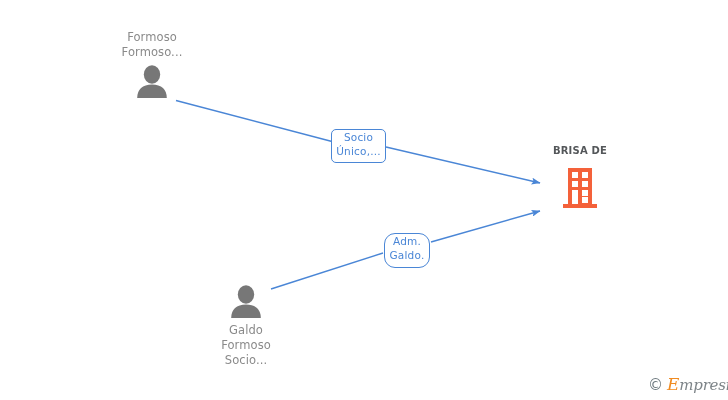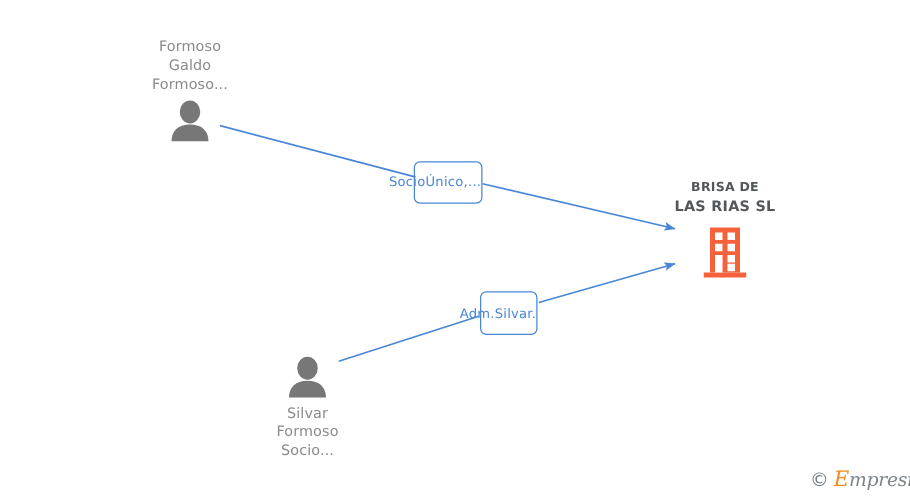--- a/index.html
+++ b/index.html
@@ -77,37 +77,38 @@
     position: absolute;
     box-sizing: border-box;
     background: #ffffff;
     border: 1.4px solid #4a86d6;
     border-radius: 5px;
     color: #4a86d6;
     font-size: 10.5px;
     line-height: 14px;
     text-align: center;
     display: flex;
-    flex-direction: row;
-    justify-content: flex-end;
+    flex-direction: column;
+    justify-content: flex-start;
     align-items: center;
     letter-spacing: 0.2px;
     white-space: nowrap;
   }
   #rel-label-socio {
     left: 331px;
     top: 129px;
     width: 55px;
     height: 34px;
   }
   #rel-label-adm {
     left: 384px;
     top: 233px;
     width: 46px;
     height: 35px;
+    border-radius: 11px;
   }
 
   
   #watermark {
     position: absolute;
     left: 648px;
     top: 377px;
     display: flex;
     align-items: center;
     gap: 4px;
@@ -146,41 +147,39 @@
 
     <line x1="386" y1="147" x2="540" y2="183" stroke="#4a86d6" stroke-width="1.4" marker-end="url(#arrowhead)"></line>
 
     <line x1="271" y1="289" x2="383" y2="253" stroke="#4a86d6" stroke-width="1.4"></line>
 
     <line x1="431" y1="242" x2="540" y2="211" stroke="#4a86d6" stroke-width="1.4" marker-end="url(#arrowhead)"></line>
   </svg>
 
   <div class="person-node top">
     <div class="person-label">Formoso</div>
-    <div class="person-label">Galdo</div>
     <div class="person-label">Formoso...</div>
     <svg class="person-icon" width="38" height="34" viewBox="0 0 38 34">
       <ellipse cx="19" cy="9.5" rx="8.2" ry="9.2" fill="#777777"></ellipse>
       <path d="M19 19.5 C 9.5 19.5 4.2 24.6 4.2 33 L 33.8 33 C 33.8 24.6 28.5 19.5 19 19.5 Z" fill="#777777"></path>
     </svg>
   </div>
 
   <div class="person-node bottom">
     <svg class="person-icon" width="38" height="34" viewBox="0 0 38 34">
       <ellipse cx="19" cy="9.5" rx="8.2" ry="9.2" fill="#777777"></ellipse>
       <path d="M19 19.5 C 9.5 19.5 4.2 24.6 4.2 33 L 33.8 33 C 33.8 24.6 28.5 19.5 19 19.5 Z" fill="#777777"></path>
     </svg>
-    <div class="person-label">Silvar</div>
+    <div class="person-label">Galdo</div>
     <div class="person-label">Formoso</div>
     <div class="person-label">Socio...</div>
   </div>
 
   <div id="company-node">
     <div id="company-title">BRISA DE</div>
-    <div id="company-title" style="color:#54575a;font-size:11.5px;font-weight:bold;line-height:14px;letter-spacing:0.2px;white-space:nowrap;">LAS RIAS SL</div>
     <svg id="company-icon" width="40" height="44" viewBox="0 0 40 44">
 
       <rect x="8" y="2" width="24" height="36" fill="#f4613a"></rect>
 
       <rect x="3" y="38" width="34" height="4" fill="#f4613a"></rect>
 
       <rect x="12" y="6" width="6" height="6" fill="#ffffff"></rect>
       <rect x="22" y="6" width="6" height="6" fill="#ffffff"></rect>
       <rect x="12" y="15" width="6" height="6" fill="#ffffff"></rect>
       <rect x="22" y="15" width="6" height="6" fill="#ffffff"></rect>
@@ -192,21 +191,21 @@
     </svg>
   </div>
 
   <div class="rel-label" id="rel-label-socio">
     <span>Socio</span>
     <span>Único,...</span>
   </div>
 
   <div class="rel-label" id="rel-label-adm">
     <span>Adm.</span>
-    <span>Silvar.</span>
+    <span>Galdo.</span>
   </div>
 
   <div id="watermark">
     <span id="watermark-copyright">©</span>
     <span id="watermark-brand"><span class="brand-initial">E</span><span>mpresia</span></span>
   </div>
 
 </div>
 
 </body></html>

